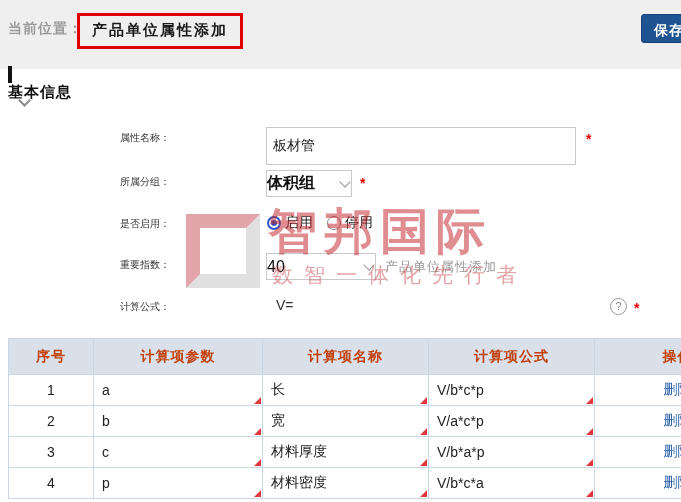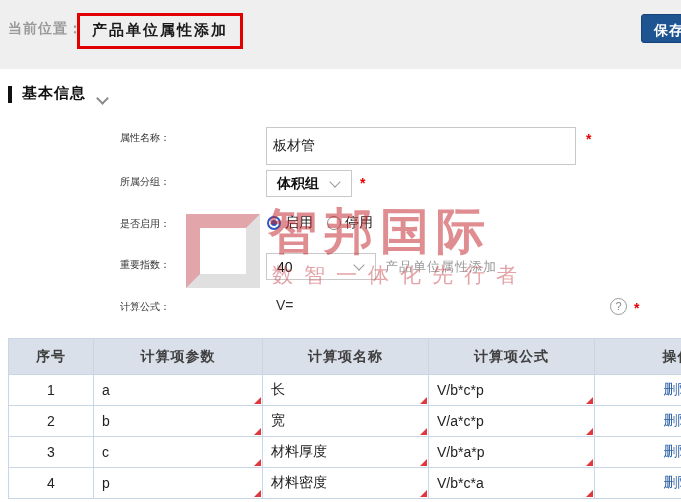--- a/index.html
+++ b/index.html
@@ -10,52 +10,52 @@
   
   .topbar { position:absolute; left:0; top:0; width:681px; height:69px; background:#efefef; }
   .crumb-label { position:absolute; left:8px; top:20px; font-size:14px; font-weight:bold; color:#9a9a9a; letter-spacing:1px; }
   .title-box { position:absolute; left:77px; top:13px; border:3px solid #e00000; padding:5px 12px 6px 12px;
     font-size:15px; font-weight:bold; color:#1a1a1a; letter-spacing:2px; background:transparent; }
   .save-btn { position:absolute; left:641px; top:14px; height:29px; width:72px; background:#1e5492;
     color:#fff; font-size:14px; font-weight:bold; border:1px solid #16427a; border-radius:3px;
     text-align:left; padding:5px 0 0 12px; cursor:pointer; letter-spacing:1px; }
 
   
-  .section-hd { position:absolute; left:8px; top:84px; display:flex; align-items:flex-end; }
+  .section-hd { position:absolute; left:8px; top:66px; display:flex; align-items:flex-start;flex-direction:column; }
   .section-bar { width:4px; height:17px; background:#111; margin-right:10px; }
   .section-title { font-size:15px; font-weight:bold; color:#111; letter-spacing:1px; }
   .chev { display:inline-block; width:9px; height:9px; border-right:2px solid #8a8a8a; border-bottom:2px solid #8a8a8a;
     transform:rotate(45deg); margin-left:12px; margin-top:-6px; }
 
   
   .flabel { position:absolute; left:120px; width:140px; font-size:10px; color:#333; }
   .tinput { position:absolute; height:38px; border:1px solid #c9c9c9; font-size:14px; color:#222;
     padding:0 6px; background:#fff; font-family:"Liberation Sans","DejaVu Sans",sans-serif; }
-  .selbox { position:absolute; height:27px; border:1px solid #c9c9c9; background:#fff; font-size:14px;
-    color:#111; display:flex; align-items:center; padding:0 10px; cursor:pointer; }
+  .selbox { position:absolute; height:27px; border:1px solid #c9c9c9; background:#fff; font-size:16px;
+    color:#111; display:flex; align-items:center; padding:0 0; cursor:pointer; }
   .selbox .sel-val { flex:1; }
   .selbox.bold .sel-val { font-weight:bold; }
   .sel-chev { width:8px; height:8px; border-right:1px solid #9a9a9a; border-bottom:1px solid #9a9a9a;
     transform:rotate(45deg); margin:-4px 2px 0 8px; }
   .req { position:absolute; color:#e60000; font-size:14px; font-weight:bold; }
   .radio-row { position:absolute; display:flex; align-items:center; font-size:14px; color:#222; }
   .radio { width:14px; height:14px; border-radius:50%; margin-right:4px; position:relative; background:#fff; }
   .radio.on { border:2px solid #2a56c6; }
   .radio.on::after { content:""; position:absolute; left:2px; top:2px; width:6px; height:6px; border-radius:50%; background:#2a56c6; }
   .radio.off { border:1px solid #8a8a8a; }
   .radio-opt { display:flex; align-items:center; margin-right:14px; cursor:pointer; }
   .hint { position:absolute; font-size:13px; color:#999; letter-spacing:1px; }
   .formula-prefix { position:absolute; font-size:14px; color:#333; }
   .help-circle { position:absolute; width:17px; height:17px; border:1px solid #999; border-radius:50%;
     color:#888; font-size:11px; text-align:center; line-height:15px; background:#fff; cursor:pointer; }
 
   
   table.grid { position:absolute; left:8px; top:338px; width:752px; border-collapse:collapse; table-layout:fixed;
     font-size:14px; color:#222; background:#fff; }
-  table.grid th { background:#d9e0ea; font-weight:bold; color:#404040; height:36px; text-align:center;
+  table.grid th { background:#d9e0ea; font-weight:bold; color:#c2410c; height:36px; text-align:center;
     border:1px solid #c9d6e6; letter-spacing:1px; }
   table.grid td { height:31px; border:1px solid #c9d6e6; background:#fff; padding:0 8px; position:relative; }
   td.c-center { text-align:center; padding:0; }
   td.editable::after { content:""; position:absolute; right:1px; bottom:1px; width:0; height:0;
     border-bottom:7px solid #e0383f; border-left:7px solid transparent; }
   .del-link { color:#2e62a8; cursor:pointer; text-decoration:none; }
 
   
   .watermark { position:absolute; left:0; top:0; width:681px; height:502px; pointer-events:none; opacity:0.52; z-index:9; }
   .wm-frame { position:absolute; left:186px; top:214px; width:74px; height:74px;

